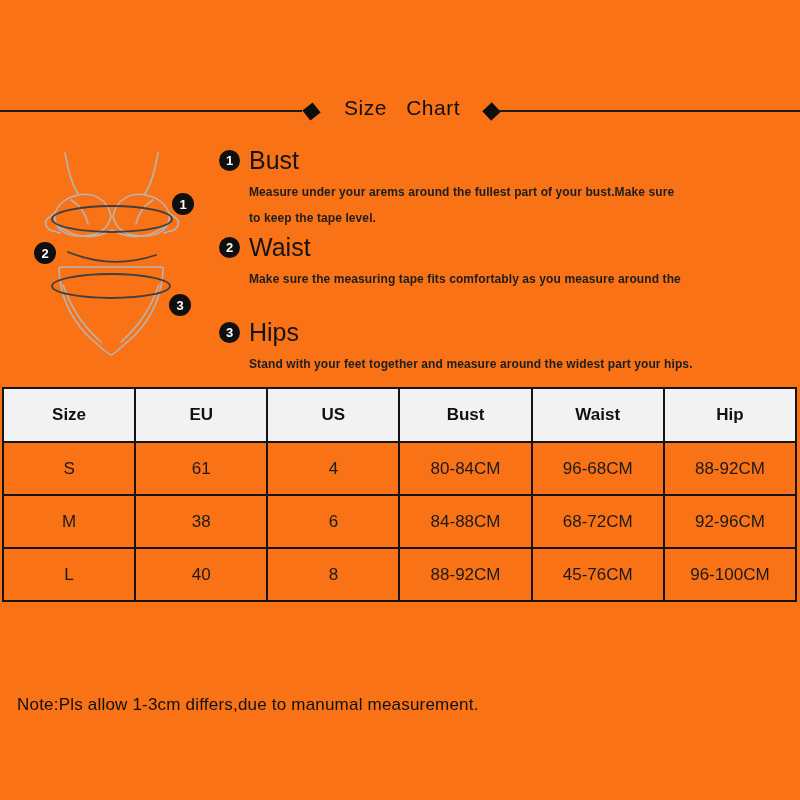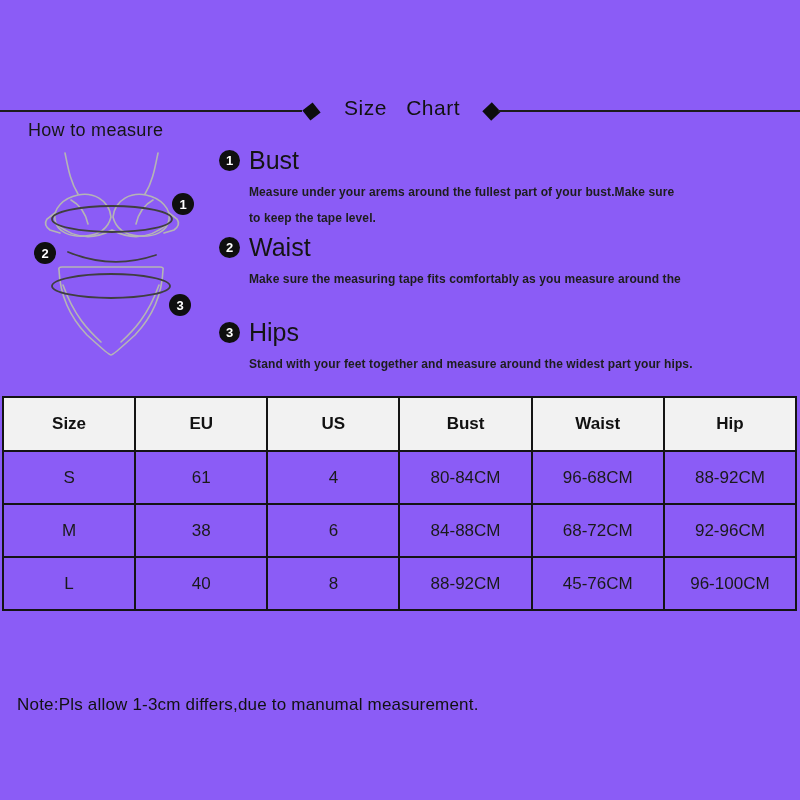--- a/index.html
+++ b/index.html
@@ -1,17 +1,17 @@
 <!DOCTYPE html>
 <html><head>
 <meta charset="utf-8">
 <style>
   html,body { margin:0; padding:0; background:#fff; }
   .canvas {
-    position:relative; width:800px; height:800px; background:#8b5cf6;
+    position:relative; width:800px; height:800px; background:#f97316;
     font-family:"Liberation Sans","DejaVu Sans",sans-serif; color:#1a1a1a;
     overflow:hidden;
   }
   
   .rule { position:absolute; top:110px; height:2px; background:#1c1c1c; }
   .rule-left  { left:0;     width:302px; }
   .rule-right { left:498px; width:302px; }
   .diamond { position:absolute; top:105px; width:13px; height:13px; background:#0d0d0d; }
   .diamond-1 { left:305px; transform:rotate(52deg); }
   .diamond-2 { left:485px; transform:rotate(47deg); }
@@ -36,21 +36,21 @@
     justify-content:center; flex:0 0 auto;
   }
   .instr-label { font-size:25px; font-weight:400; color:#141414; }
   .instr-desc {
     margin:4px 0 0 30px; font-size:12px; font-weight:600;
     line-height:26px; color:#1d1d1d; letter-spacing:0.1px;
   }
   .instr-2 .desc-line + .desc-line { padding-left:7px; }
   
   .size-table {
-    position:absolute; left:2px; top:396px; width:795px;
+    position:absolute; left:2px; top:387px; width:795px;
     border-collapse:collapse; table-layout:fixed; text-align:center;
   }
   .size-table th, .size-table td { border:2px solid #141414; padding:0; }
   .size-table th { height:52px; font-size:17px; font-weight:700; background:#f2f2f2; color:#111; }
   .size-table td { height:51px; font-size:17px; font-weight:400; color:#1a1a1a; }
   
   .note {
     position:absolute; left:0; top:678px; margin:17px;
     font-size:17px; font-weight:400; letter-spacing:0.2px; color:#111;
   }
@@ -59,21 +59,20 @@
 <body>
 
 <div class="canvas">
 
   <div class="rule rule-left"></div>
   <span class="diamond diamond-1"></span>
   <h1 class="page-title">Size Chart</h1>
   <span class="diamond diamond-2"></span>
   <div class="rule rule-right"></div>
 
-  <h2 class="how-to">How to measure</h2>
 
   <svg class="figure" viewBox="0 0 180 220">
     <g stroke="#b5b5b5" fill="none" stroke-width="1.6" stroke-linecap="round">
       <path d="M43,8 C46,22 48,36 56,49"></path>
       <path d="M136,8 C133,22 131,36 123,49"></path>
       <path d="M89,72 C87,54 70,47 56,50 C41,53 31,64 33,75 C35,87 48,92 63,91 C76,90 86,84 89,72 Z"></path>
       <path d="M91,72 C93,54 110,47 124,50 C139,53 149,64 147,75 C145,87 132,92 117,91 C104,90 94,84 91,72 Z"></path>
       <path d="M49,55 Q62,62 66,79"></path>
       <path d="M131,55 Q118,62 114,79"></path>
       <path d="M33,78 Q60,101 90,85 Q120,101 147,78"></path>

